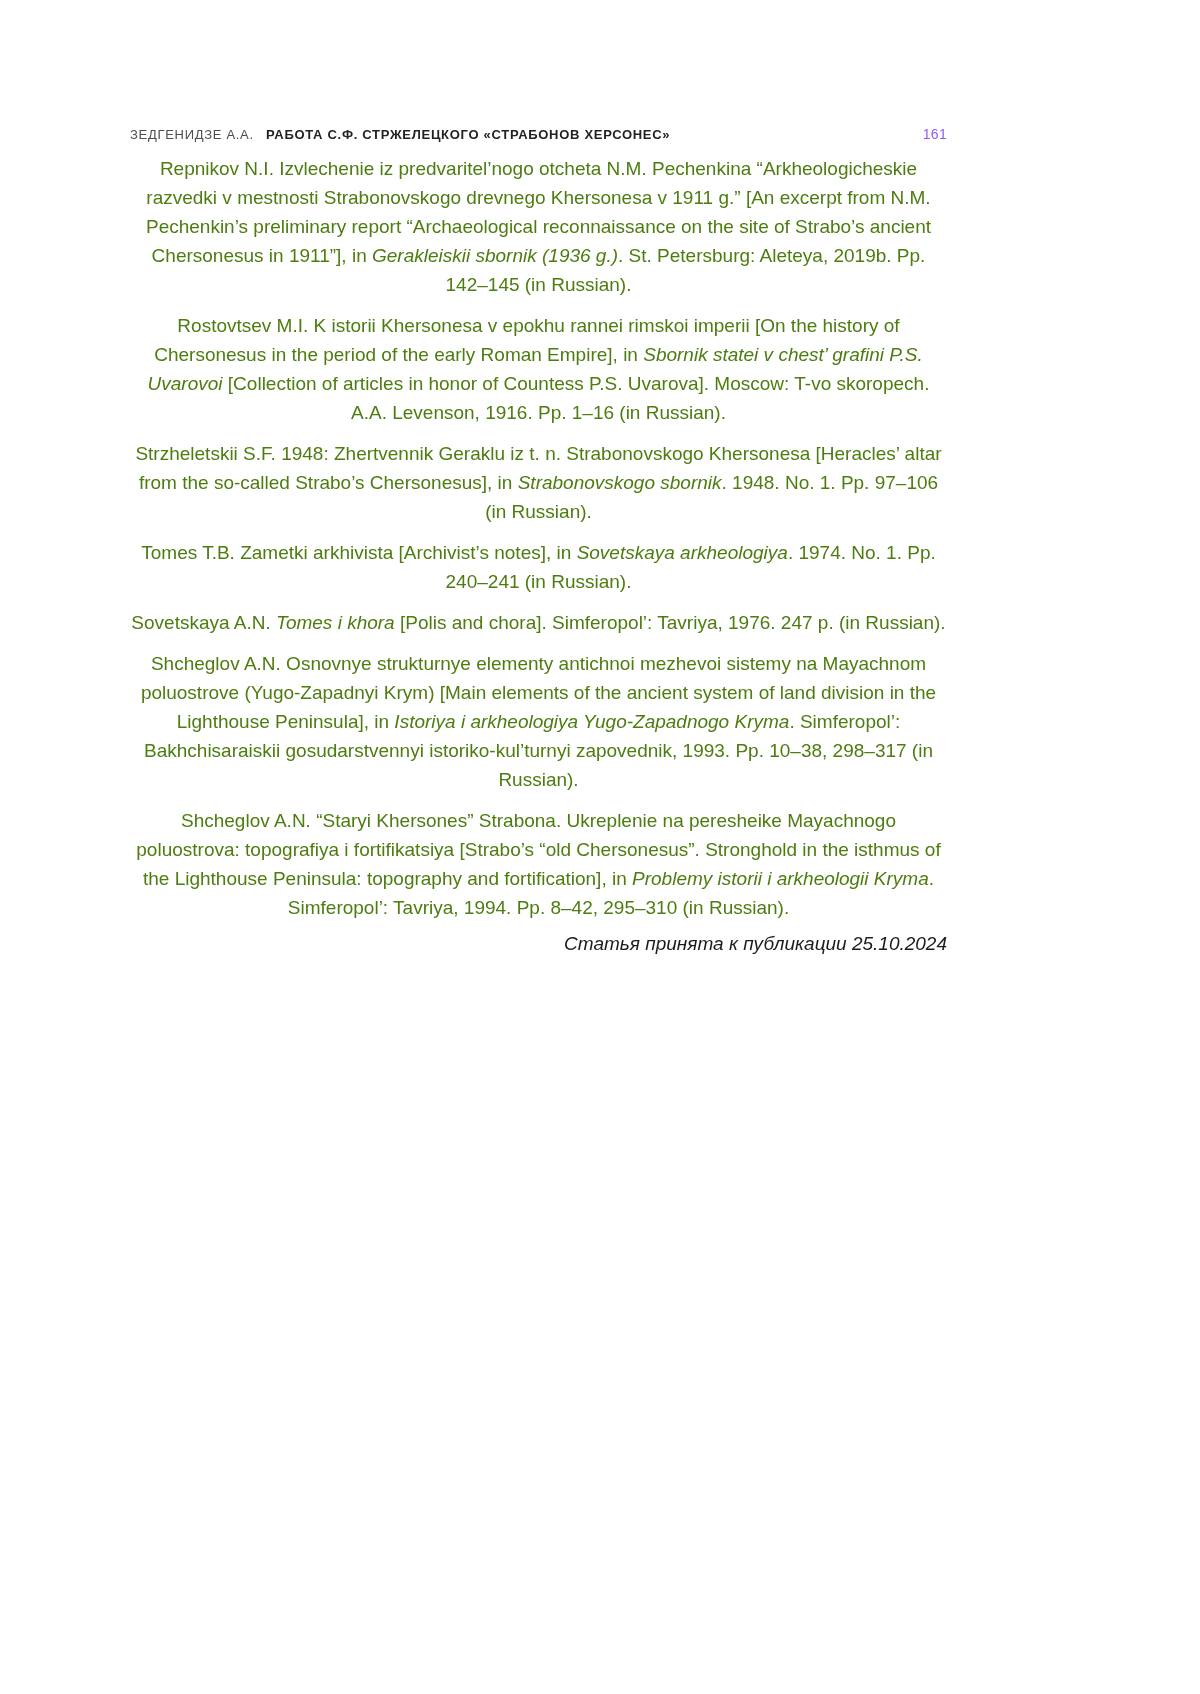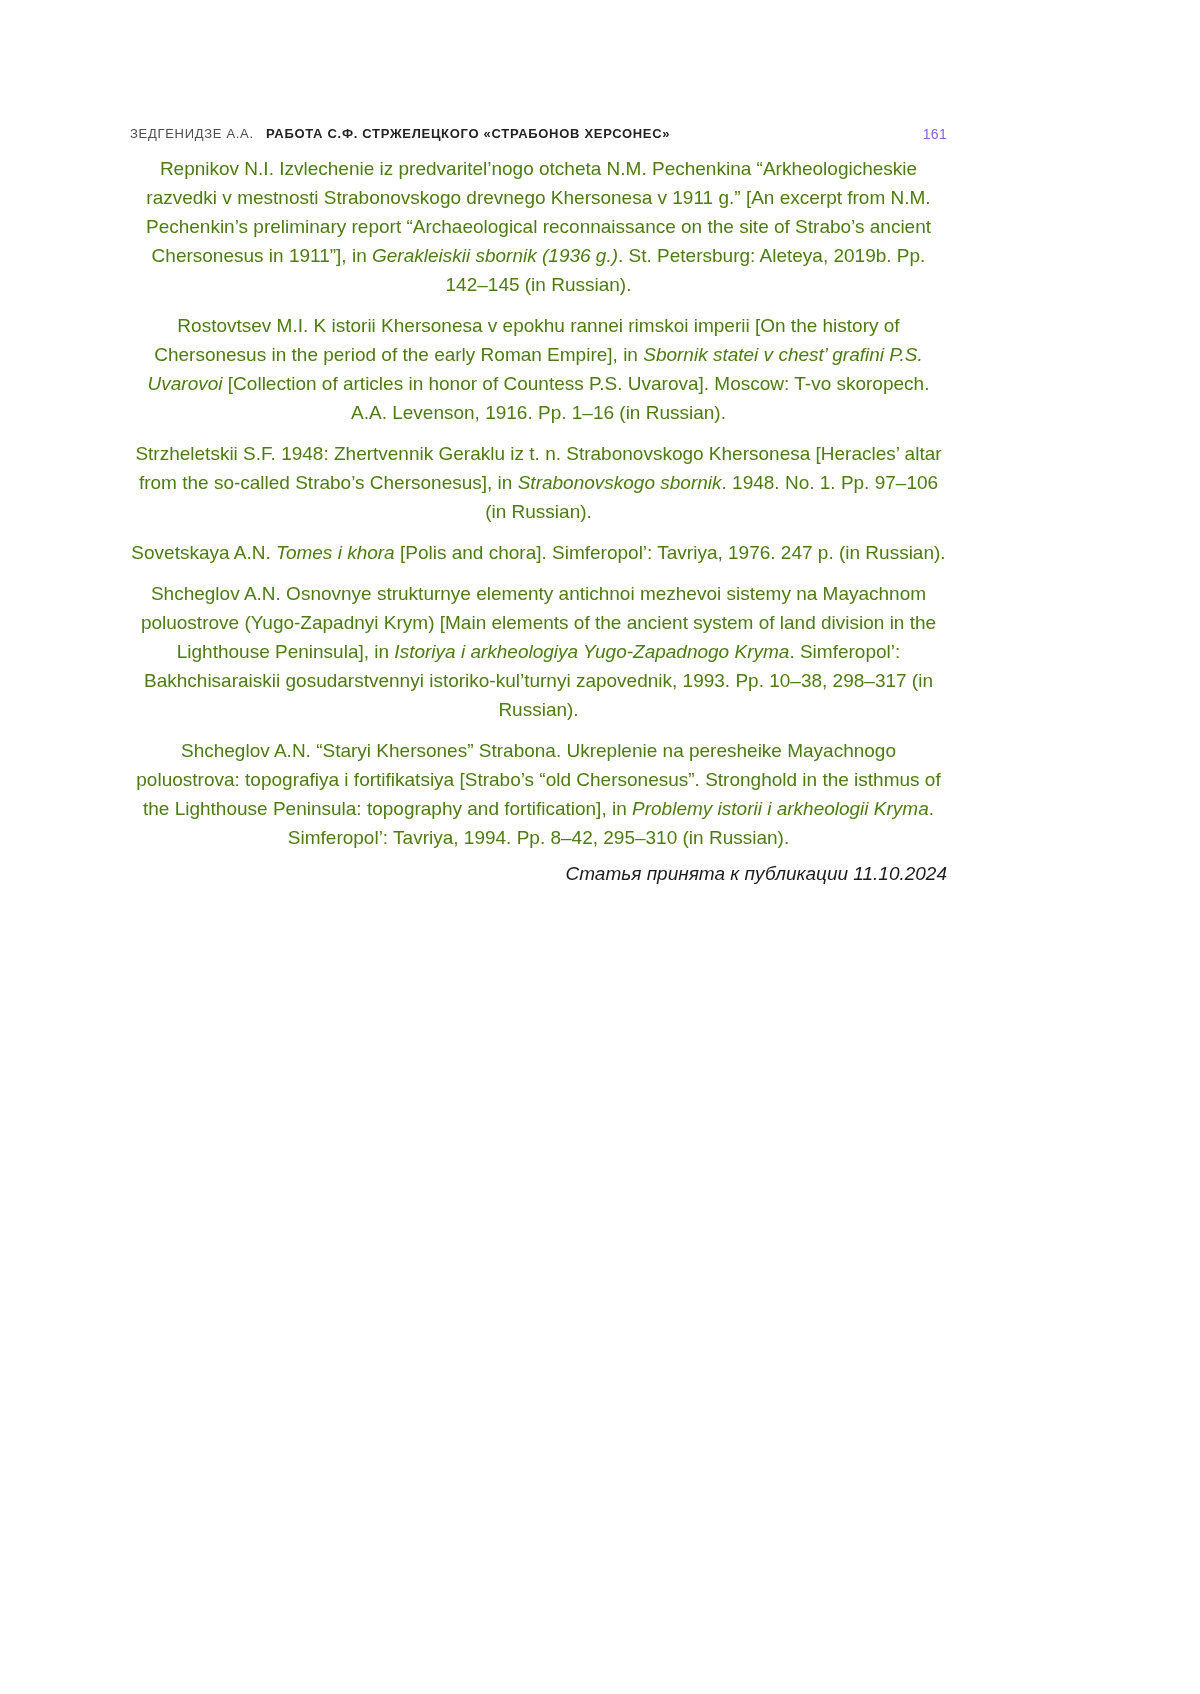--- a/index.html
+++ b/index.html
@@ -10,21 +10,21 @@
     margin: 0 auto;
     background: #ffffff;
     color: #1c1c1c;
     font-family: "Liberation Sans", sans-serif;
     padding: 126px 253px 40px 130px;
     position: relative;
   }
   .running-head {
     display: flex;
     justify-content: space-between;
-    align-items: flex-start;
+    align-items: center;
   }
   .running-head-left {
     font-size: 13px;
     letter-spacing: 0.7px;
     white-space: nowrap;
   }
   .running-author {
     font-weight: 400;
     color: #4d4d4d;
     margin-right: 8px;
@@ -65,20 +65,21 @@
       <span class="running-author">ЗЕДГЕНИДЗЕ А.А.</span>
       <span class="running-title">РАБОТА С.Ф. СТРЖЕЛЕЦКОГО «СТРАБОНОВ ХЕРСОНЕС»</span>
     </div>
     <div class="page-number">161</div>
   </div>
 
   <div class="references">
     <p class="ref"><span>Repnikov N.I. Izvlechenie iz predvaritel’nogo otcheta N.M. Pechenkina “Arkheologicheskie razvedki v mestnosti Strabonovskogo drevnego Khersonesa v 1911 g.” [An excerpt from N.M. Pechenkin’s preliminary report “Archaeological reconnaissance on the site of Strabo’s ancient Chersonesus in 1911”], in </span><span class="italic">Gerakleiskii sbornik (1936 g.)</span><span>. St. Petersburg: Aleteya, 2019b. Pp. 142–145 (in Russian).</span></p>
     <p class="ref"><span>Rostovtsev M.I. K istorii Khersonesa v epokhu rannei rimskoi imperii [On the history of Chersonesus in the period of the early Roman Empire], in </span><span class="italic">Sbornik statei v chest’ grafini P.S. Uvarovoi</span><span> [Collection of articles in honor of Countess P.S. Uvarova]. Moscow: T-vo skoropech. A.A. Levenson, 1916. Pp. 1–16 (in Russian).</span></p>
     <p class="ref"><span>Strzheletskii S.F. 1948: Zhertvennik Geraklu iz t. n. Strabonovskogo Khersonesa [Heracles’ altar from the so-called Strabo’s Chersonesus], in </span><span class="italic">Strabonovskogo sbornik</span><span>. 1948. No. 1. Pp. 97–106 (in Russian).</span></p>
+    <p class="ref"><span>Tomes T.B. Zametki arkhivista [Archivist’s notes], in </span><span class="italic">Sovetskaya arkheologiya</span><span>. 1974. No. 1. Pp. 240–241 (in Russian).</span></p>
     <p class="ref"><span>Sovetskaya A.N. </span><span class="italic">Tomes i khora</span><span> [Polis and chora]. Simferopol’: Tavriya, 1976. 247 p. (in Russian).</span></p>
     <p class="ref"><span>Shcheglov A.N. Osnovnye strukturnye elementy antichnoi mezhevoi sistemy na Mayachnom poluostrove (Yugo-Zapadnyi Krym) [Main elements of the ancient system of land division in the Lighthouse Peninsula], in </span><span class="italic">Istoriya i arkheologiya Yugo-Zapadnogo Kryma</span><span>. Simferopol’: Bakhchisaraiskii gosudarstvennyi istoriko-kul’turnyi zapovednik, 1993. Pp. 10–38, 298–317 (in Russian).</span></p>
     <p class="ref"><span>Shcheglov A.N. “Staryi Khersones” Strabona. Ukreplenie na peresheike Mayachnogo poluostrova: topografiya i fortifikatsiya [Strabo’s “old Chersonesus”. Stronghold in the isthmus of the Lighthouse Peninsula: topography and fortification], in </span><span class="italic">Problemy istorii i arkheologii Kryma</span><span>. Simferopol’: Tavriya, 1994. Pp. 8–42, 295–310 (in Russian).</span></p>
   </div>
 
-  <div class="acceptance-note">Статья принята к публикации 11.10.2024</div>
+  <div class="acceptance-note">Статья принята к публикации 25.10.2024</div>
 
 </div>
 
 </body></html>

